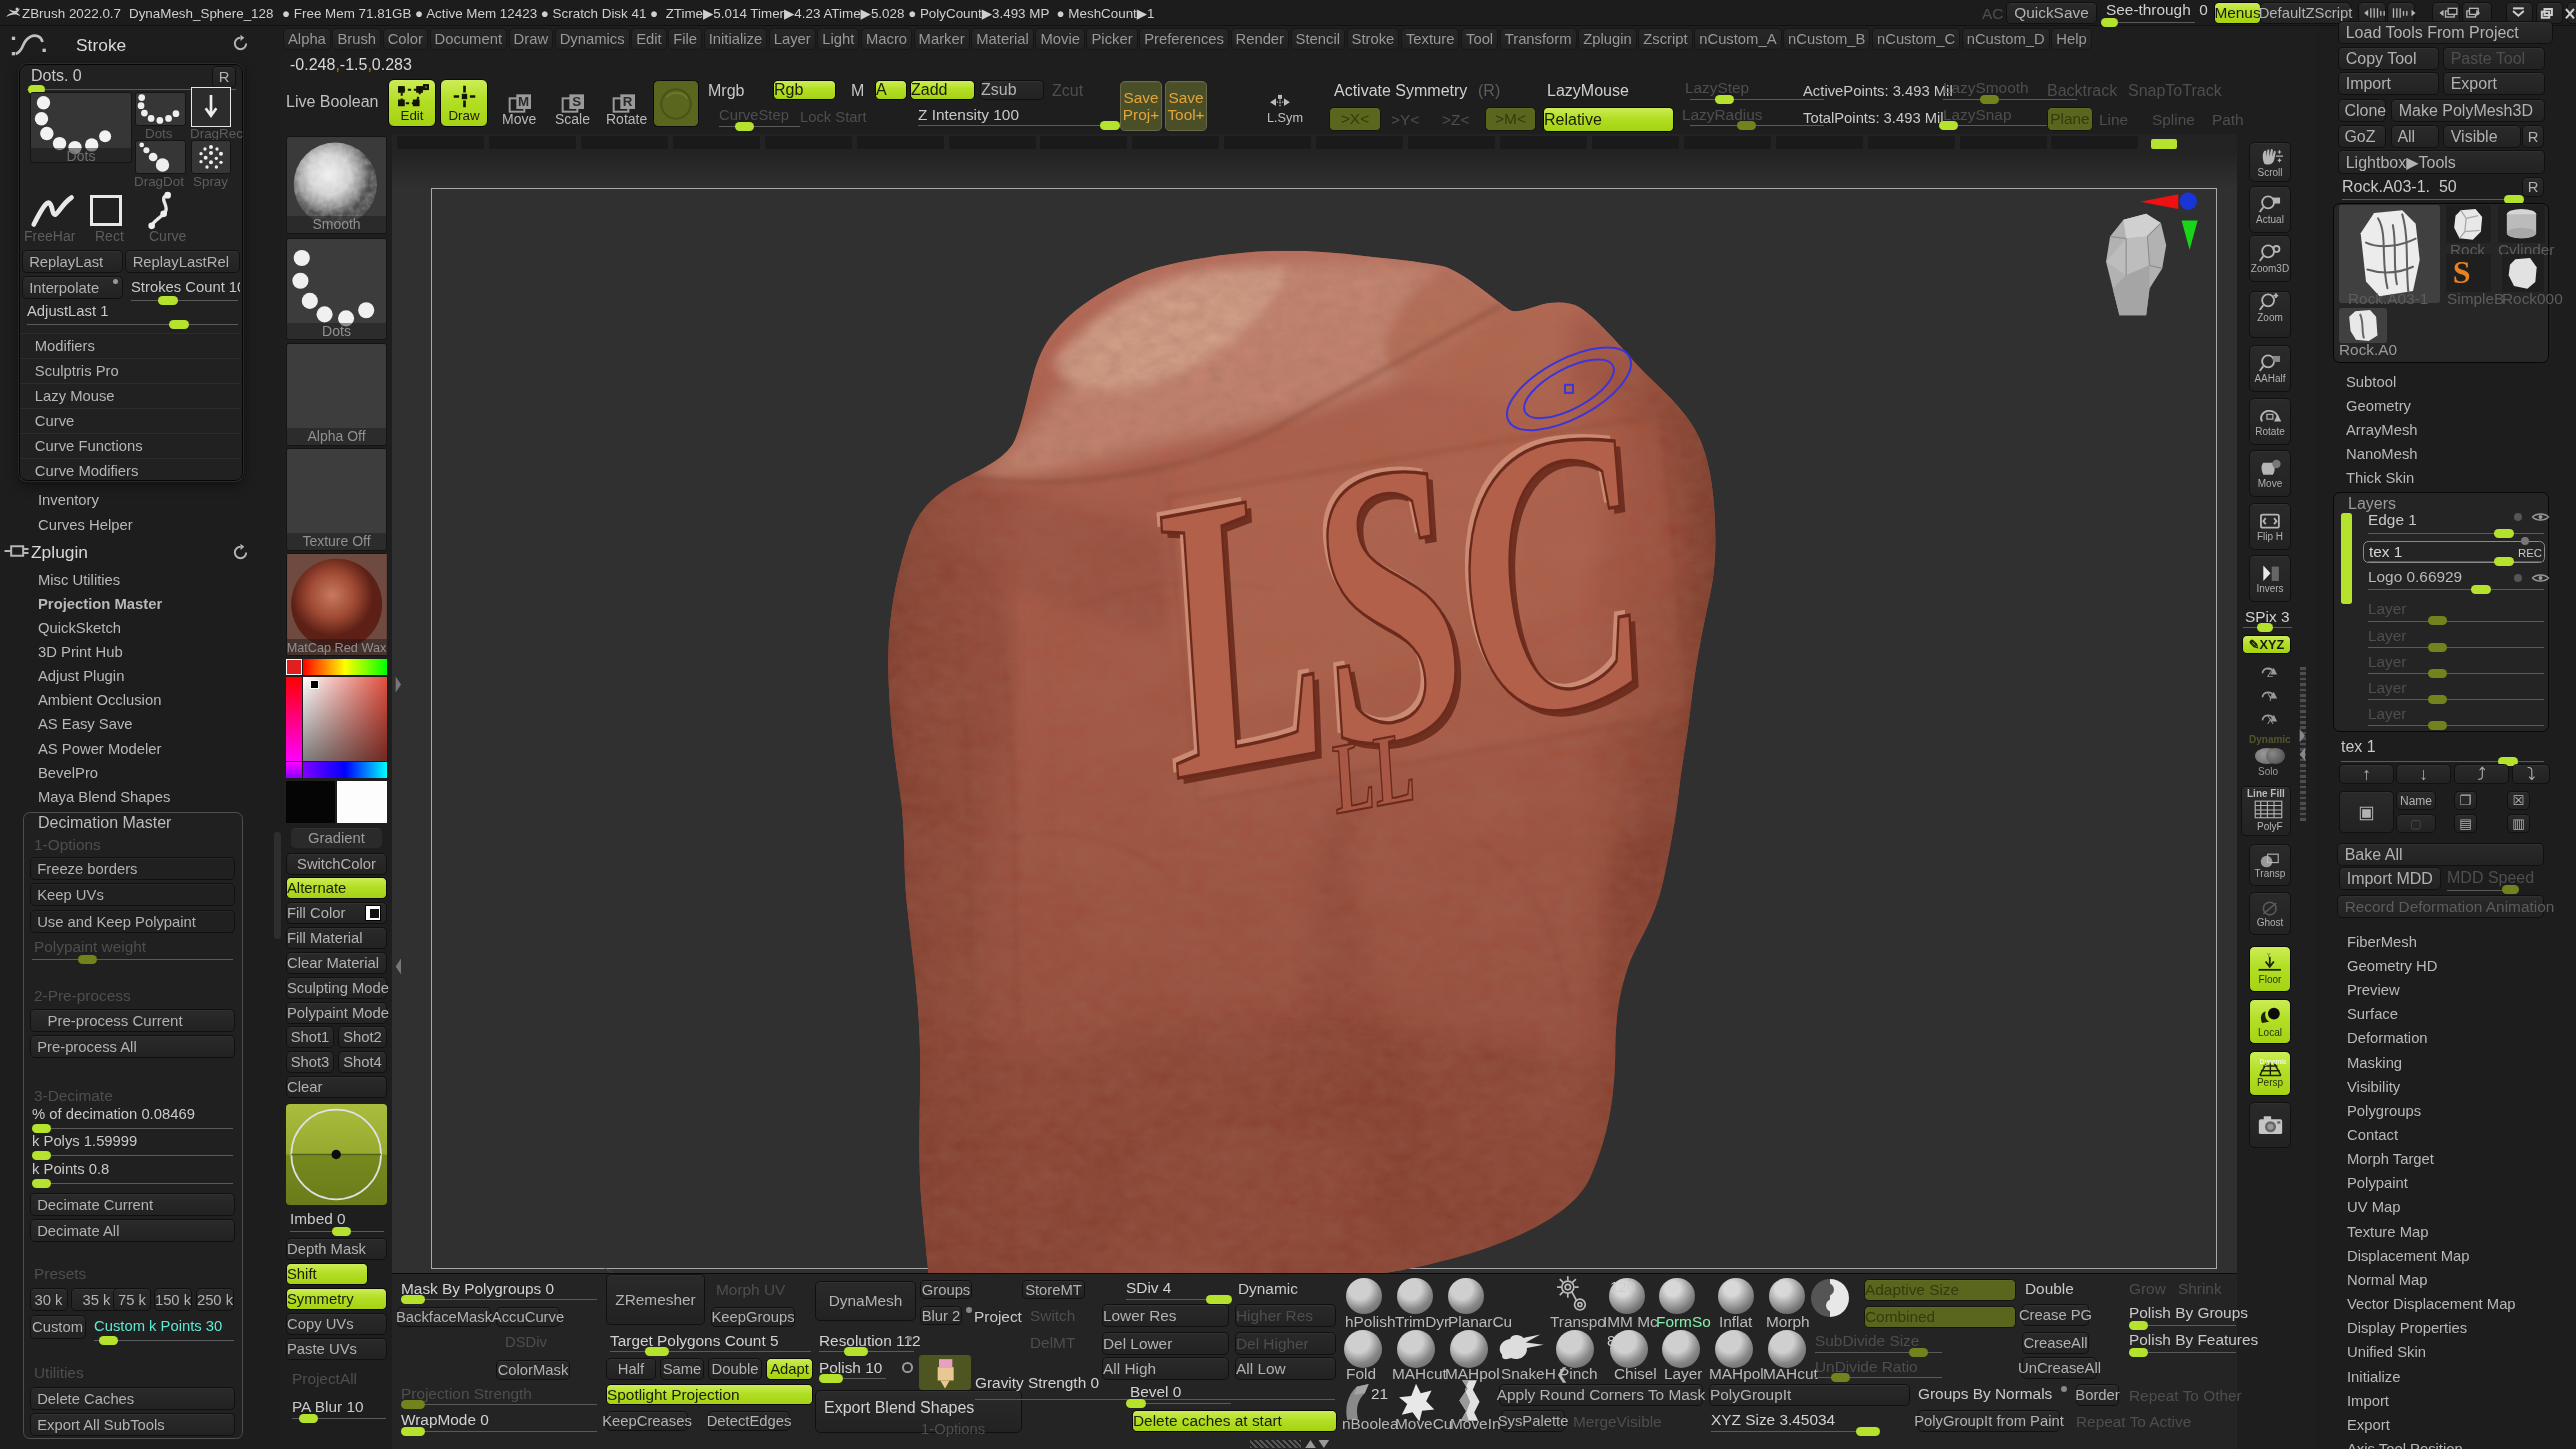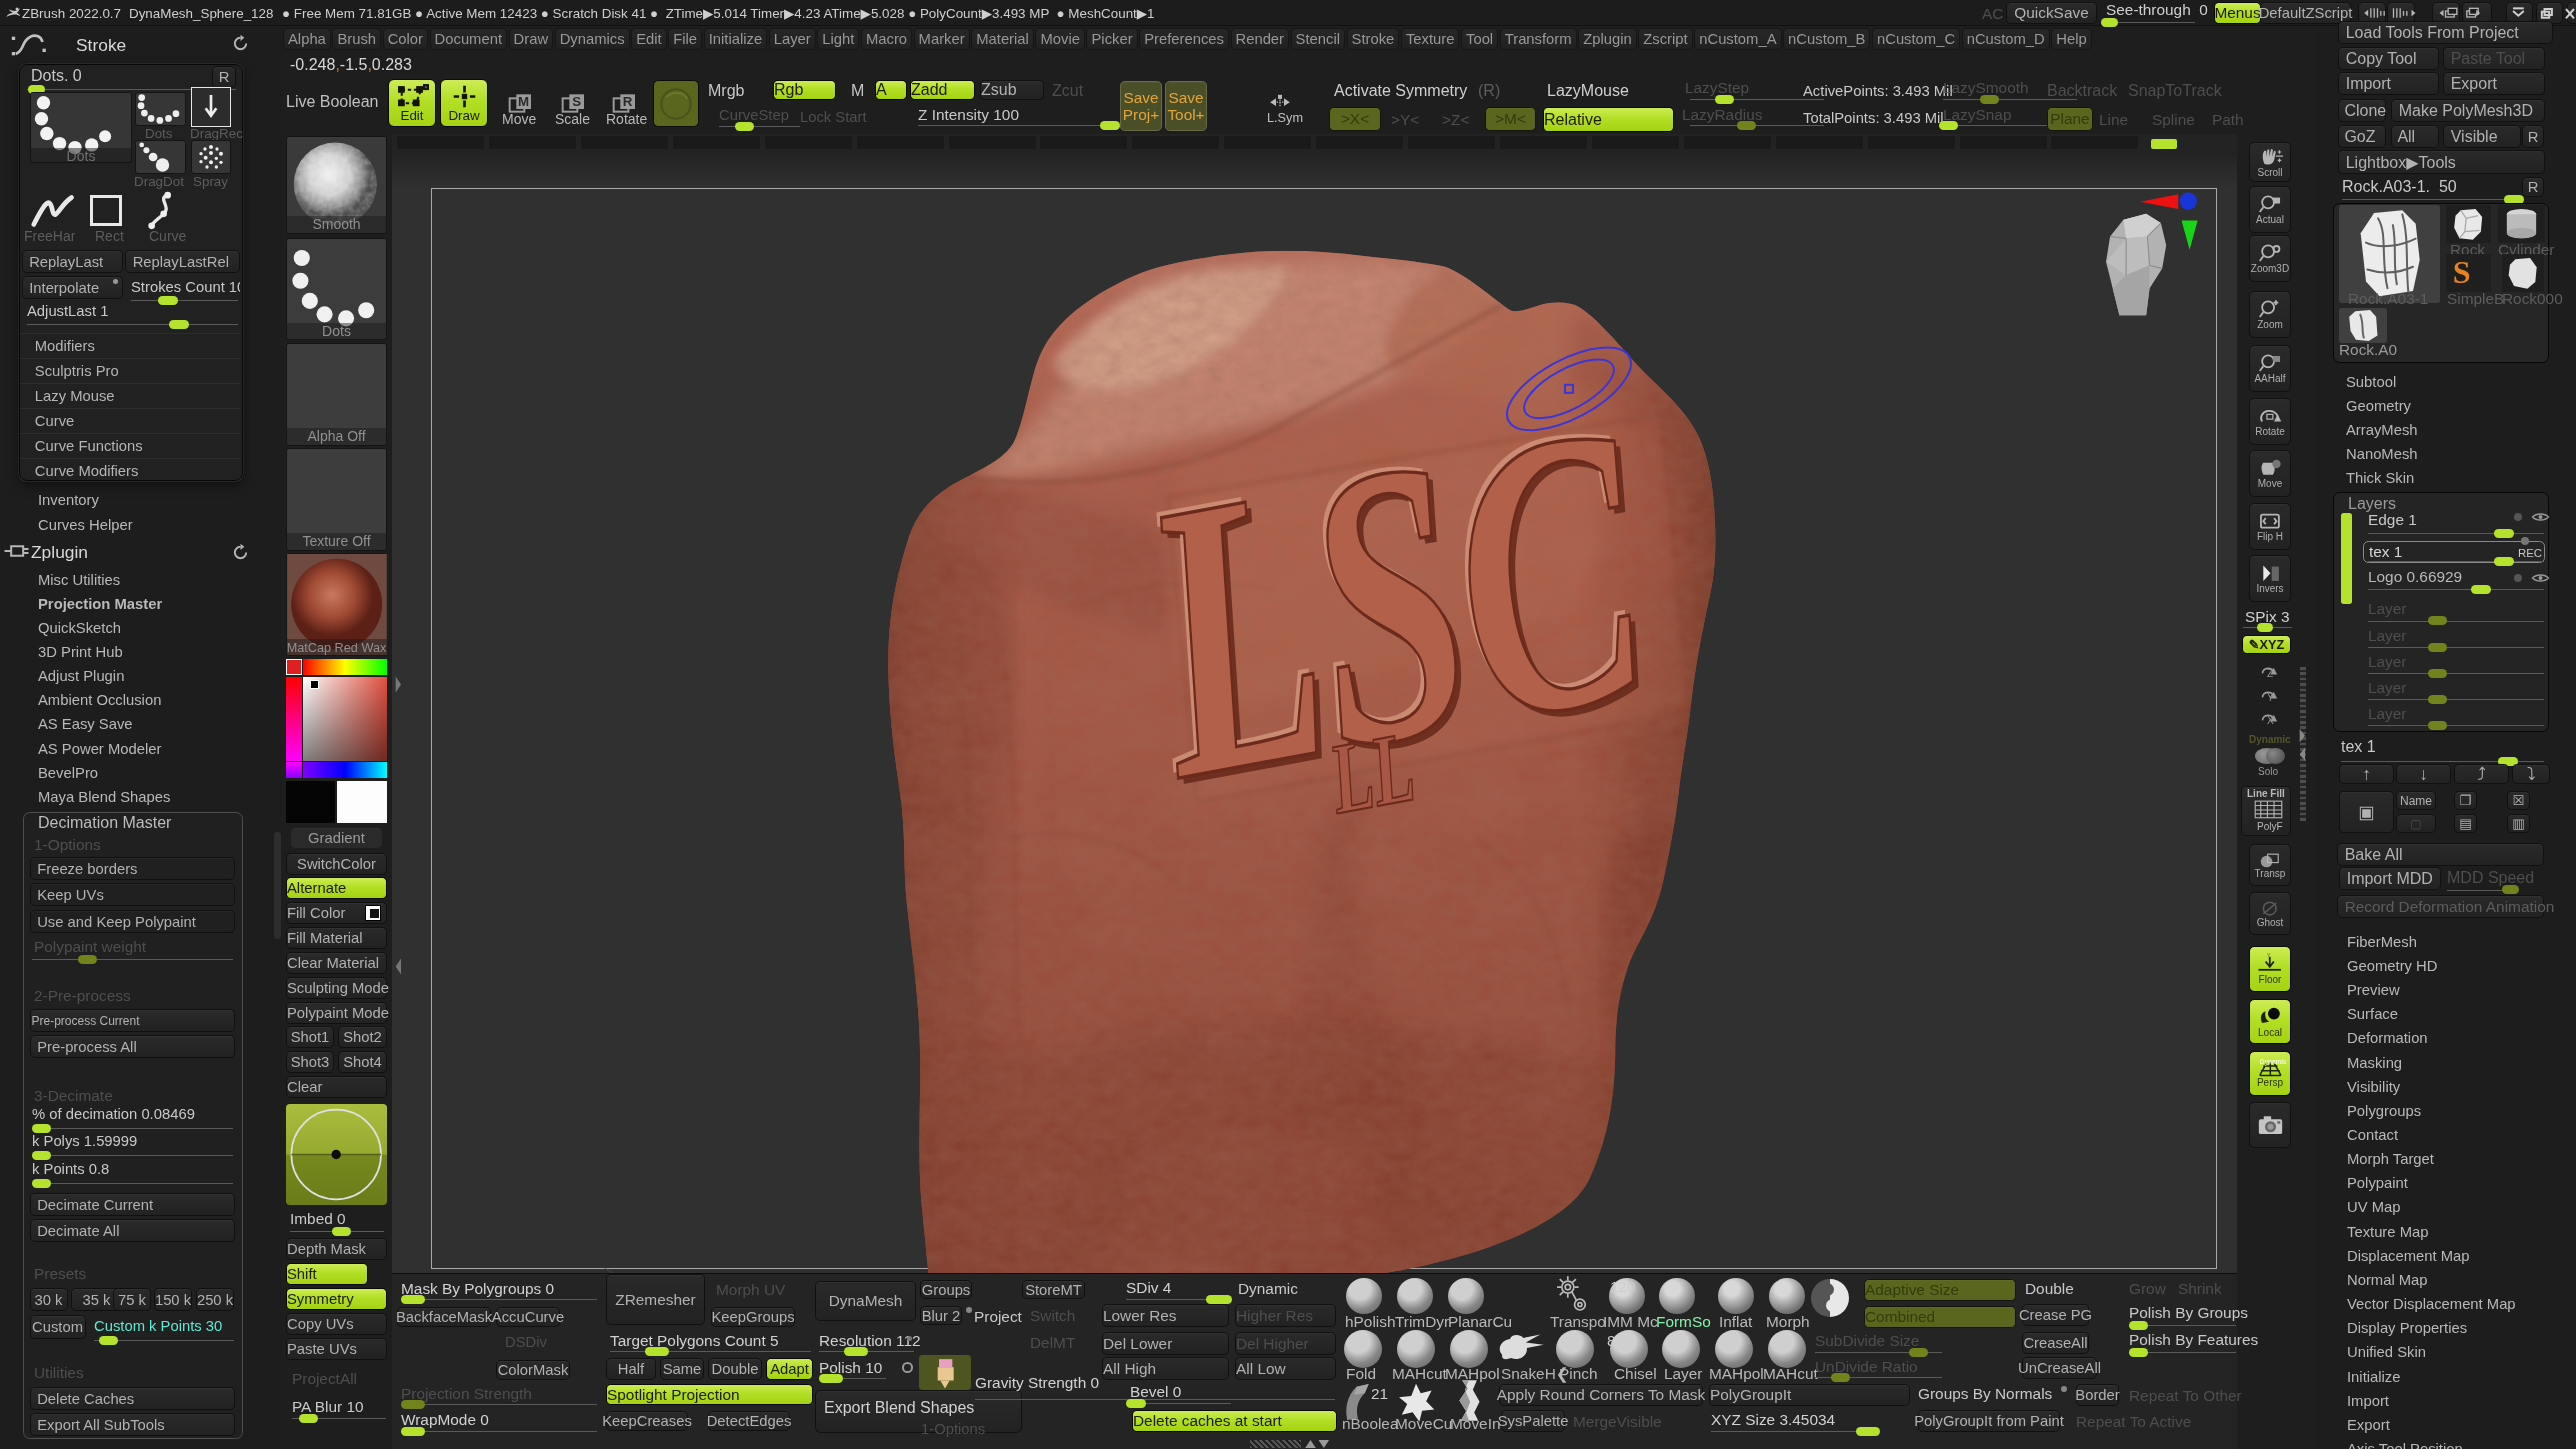--- a/index.html
+++ b/index.html
@@ -641,21 +641,21 @@
 <div class="ab " style="left:23px;top:812px;width:220px;height:627px;background:#202020;border:1.3px solid #4e4e4e;border-radius:6.7px"></div>
 <div class="ab t" style="left:38px;top:814px;font-size:16px;color:#bdbdbd">Decimation Master</div>
 <div class="ab t dim" style="left:34px;top:836px;font-size:15.4px">1-Options</div>
 <div class="ab b b" style="left:29.5px;top:857px;width:205px;height:23px;padding-left:6.7px;font-size:14.8px;background:#202020">Freeze borders</div>
 <div class="ab b b" style="left:29.5px;top:883px;width:205px;height:23px;padding-left:6.7px;font-size:14.8px;background:#202020">Keep UVs</div>
 <div class="ab b b" style="left:29.5px;top:910px;width:205px;height:23px;padding-left:6.7px;font-size:14.8px;background:#202020">Use and Keep Polypaint</div>
 <div class="ab t dim" style="left:34px;top:938px;font-size:15.4px">Polypaint weight</div>
 <div class="ab sl" style="left:32px;top:959px;width:201px"></div>
 <div class="ab nubo" style="left:78px;top:955px;width:19px"></div>
 <div class="ab t dim" style="left:34px;top:987px;font-size:15.4px">2-Pre-process</div>
-<div class="ab b b" style="left:29.5px;top:1009px;width:205px;height:23px;padding-left:1px;font-size:12px">Pre-process Current</div>
+<div class="ab b b" style="left:29.5px;top:1009px;width:205px;height:23px;padding-left:17px;font-size:15px">Pre-process Current</div>
 <div class="ab b b" style="left:29.5px;top:1035px;width:205px;height:23px;padding-left:6.7px;font-size:14.8px">Pre-process All</div>
 <div class="ab t dim" style="left:34px;top:1087px;font-size:15.4px">3-Decimate</div>
 <div class="ab t" style="left:32px;top:1106px;font-size:14.8px;color:#c9c9c9">% of decimation 0.08469</div>
 <div class="ab sl" style="left:32px;top:1128px;width:201px"></div>
 <div class="ab nub" style="left:32px;top:1124px;width:19px"></div>
 <div class="ab t" style="left:32px;top:1133px;font-size:14.8px;color:#c9c9c9">k Polys 1.59999</div>
 <div class="ab sl" style="left:32px;top:1155px;width:201px"></div>
 <div class="ab nub" style="left:32px;top:1151px;width:19px"></div>
 <div class="ab t" style="left:32px;top:1161px;font-size:14.8px;color:#c9c9c9">k Points 0.8</div>
 <div class="ab sl" style="left:32px;top:1183px;width:201px"></div>
@@ -800,21 +800,21 @@
 <div class="ab b " style="left:2249px;top:235px;width:42px;height:47px;border-radius:5.4px;flex-direction:column;justify-content:center;align-items:center;padding:0">
     <svg width="27" height="21.5" viewBox="0 0 44 36">
       <g stroke="#b5b5b5" stroke-width="3" fill="none">
         <circle cx="18" cy="14" r="10"></circle>
         <path d="M10 22 L4 30"></path>
         <circle cx="32" cy="10" r="5"></circle>
       </g>
     </svg>
     <div style="font-size:10px;margin-top:-1.3px;color:#b0b0b0">Zoom3D</div>
   </div>
-<div class="ab b " style="left:2249px;top:291px;width:42px;height:47px;border-radius:5.4px;flex-direction:column;justify-content:center;align-items:center;padding:0">
+<div class="ab b " style="left:2249px;top:291px;width:42px;height:47px;border-radius:5.4px;flex-direction:column;align-items:center;padding:0">
     <svg width="27" height="21.5" viewBox="0 0 44 36">
       <g stroke="#b5b5b5" stroke-width="3" fill="none">
         <circle cx="18" cy="14" r="10"></circle>
         <path d="M10 22 L4 30"></path>
         <path d="M27 6 h8 M31 2 v8"></path>
       </g>
     </svg>
     <div style="font-size:10px;margin-top:-1.3px;color:#b0b0b0">Zoom</div>
   </div>
 <div class="ab b " style="left:2249px;top:345px;width:42px;height:47px;border-radius:5.4px;flex-direction:column;justify-content:center;align-items:center;padding:0">

